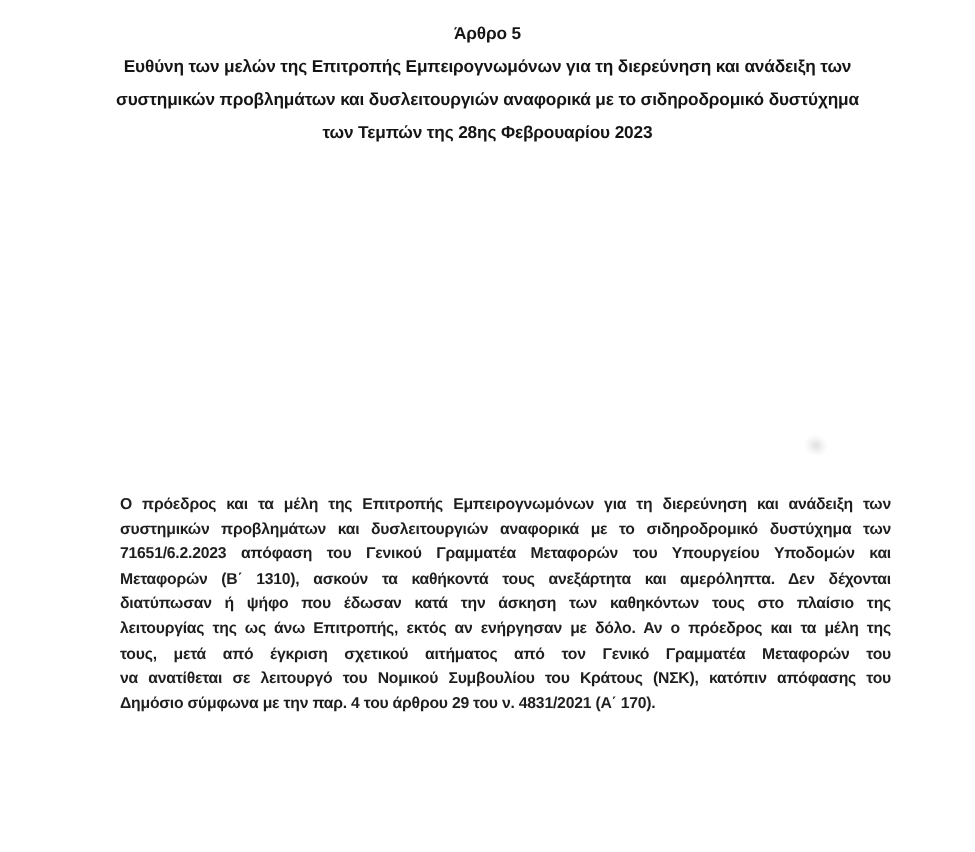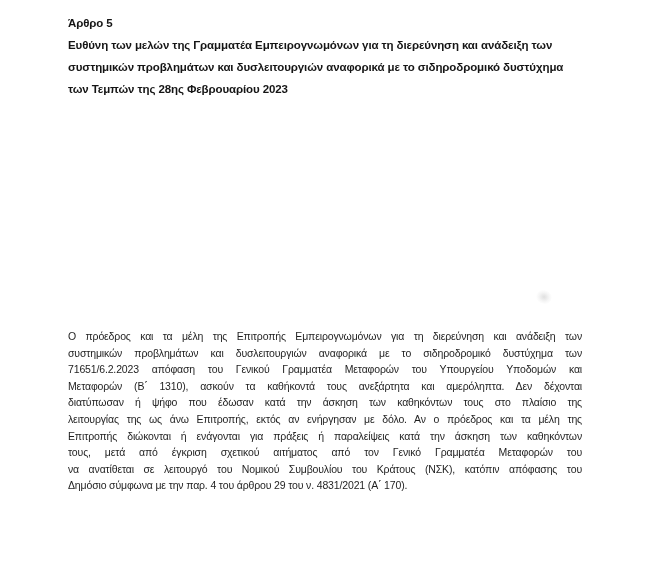--- a/index.html
+++ b/index.html
@@ -20,40 +20,42 @@
     background: var(--bg, #ffffff);
     color: var(--fg, #1e1e1e);
     overflow: hidden;
   }
   
   .heading {
     position: absolute;
     left: 68px;
     top: 12px;
     width: 514px;
+    text-align: center;
     font-weight: bold;
     font-size: 11.5px;
     line-height: 22px;
     color: var(--hd, #151515);
     letter-spacing: -0.1px;
   }
   .heading-line {
     white-space: nowrap;
     height: 22px;
   }
   
   .body-paragraph {
     position: absolute;
-    left: 68px;
+    left: 80px;
     top: 328px;
     width: 514px;
     font-size: 10.5px;
     line-height: 16.6px;
     letter-spacing: -0.15px;
     color: var(--fg, #1e1e1e);
+    font-weight: bold;
   }
   .para-line {
     height: 16.6px;
     overflow: hidden;
     text-align: justify;
     text-align-last: justify;
   }
   .para-line.last {
     text-align-last: left;
   }
@@ -72,33 +74,32 @@
     pointer-events: none;
   }
 </style>
 </head>
 <body>
 
 <div class="page">
 
   <div class="heading">
     <div class="heading-line">Άρθρο 5</div>
-    <div class="heading-line">Ευθύνη των μελών της Γραμματέα Εμπειρογνωμόνων για τη διερεύνηση και ανάδειξη των</div>
+    <div class="heading-line">Ευθύνη των μελών της Επιτροπής Εμπειρογνωμόνων για τη διερεύνηση και ανάδειξη των</div>
     <div class="heading-line">συστημικών προβλημάτων και δυσλειτουργιών αναφορικά με το σιδηροδρομικό δυστύχημα</div>
     <div class="heading-line">των Τεμπών της 28ης Φεβρουαρίου 2023</div>
   </div>
 
   <div class="scan-smudge"></div>
 
   <div class="body-paragraph">
     <div class="para-line">Ο πρόεδρος και τα μέλη της Επιτροπής Εμπειρογνωμόνων για τη διερεύνηση και ανάδειξη των</div>
     <div class="para-line">συστημικών προβλημάτων και δυσλειτουργιών αναφορικά με το σιδηροδρομικό δυστύχημα των</div>
     <div class="para-line">71651/6.2.2023 απόφαση του Γενικού Γραμματέα Μεταφορών του Υπουργείου Υποδομών και</div>
     <div class="para-line">Μεταφορών (Β΄ 1310), ασκούν τα καθήκοντά τους ανεξάρτητα και αμερόληπτα. Δεν δέχονται</div>
     <div class="para-line">διατύπωσαν ή ψήφο που έδωσαν κατά την άσκηση των καθηκόντων τους στο πλαίσιο της</div>
     <div class="para-line">λειτουργίας της ως άνω Επιτροπής, εκτός αν ενήργησαν με δόλο. Αν ο πρόεδρος και τα μέλη της</div>
-    <div class="para-line">Επιτροπής διώκονται ή ενάγονται για πράξεις ή παραλείψεις κατά την άσκηση των καθηκόντων</div>
     <div class="para-line">τους, μετά από έγκριση σχετικού αιτήματος από τον Γενικό Γραμματέα Μεταφορών του</div>
     <div class="para-line">να ανατίθεται σε λειτουργό του Νομικού Συμβουλίου του Κράτους (ΝΣΚ), κατόπιν απόφασης του</div>
     <div class="para-line last">Δημόσιο σύμφωνα με την παρ. 4 του άρθρου 29 του ν. 4831/2021 (Α΄ 170).</div>
   </div>
 
 </div>
 
 </body></html>

